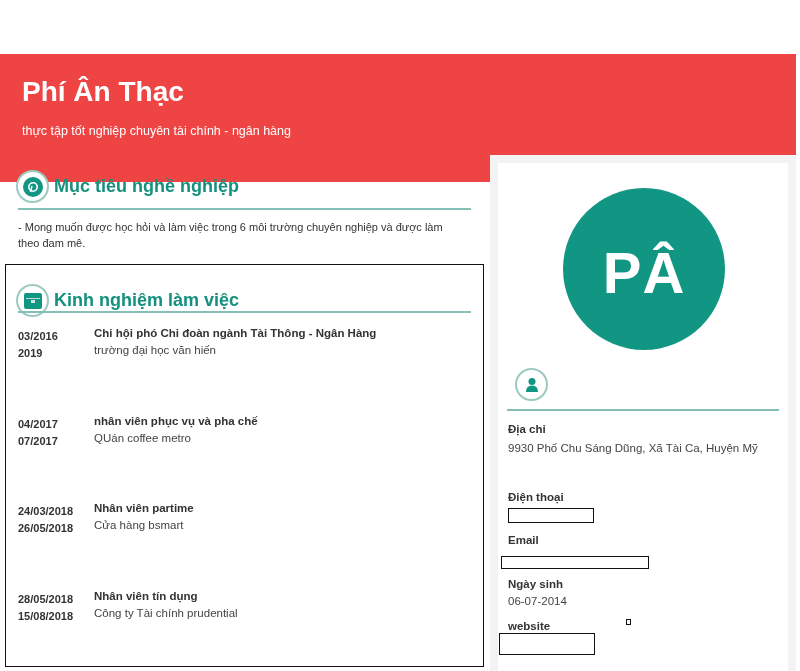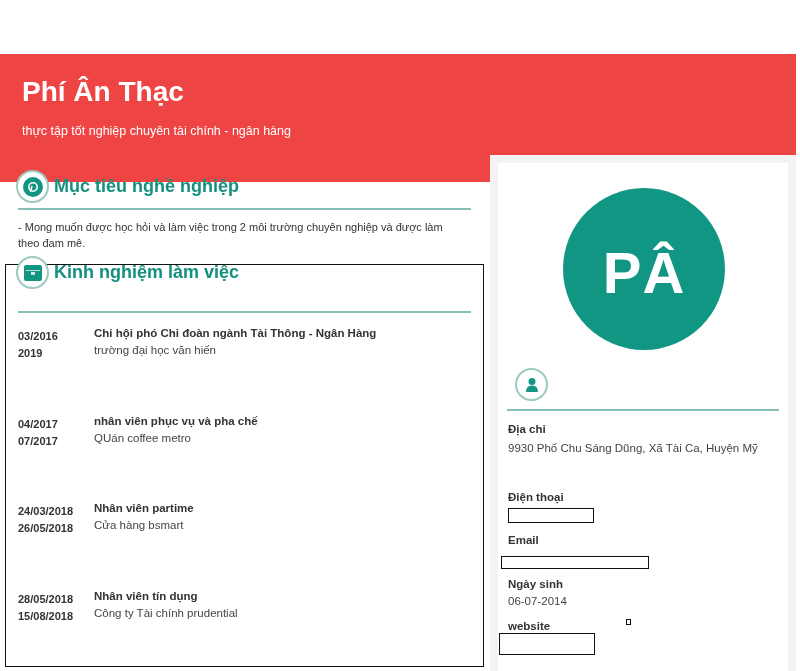--- a/index.html
+++ b/index.html
@@ -80,24 +80,24 @@
     <div class="icon-inner">
       <svg width="12" height="12" viewBox="0 0 12 12">
           <circle cx="6" cy="6" r="4.2" fill="none" stroke="#fff" stroke-width="1.6"></circle>
           <line x1="5" y1="5" x2="3.5" y2="11" stroke="#fff" stroke-width="1.4"></line>
         </svg>
     </div>
   </div>
   <div class="section-title">Mục tiêu nghề nghiệp</div>
 </div>
 <div class="rule" style="left:18px; top:208px; width:453px;"></div>
-<div class="objective-text">- Mong muốn được học hỏi và làm việc trong 2 môi trường chuyên nghiệp và được làm theo đam mê.</div>
+<div class="objective-text">- Mong muốn được học hỏi và làm việc trong 6 môi trường chuyên nghiệp và được làm theo đam mê.</div>
 
 <div class="exp-box"></div>
-<div class="section-head" style="left:16px; top:256px;">
+<div class="section-head" style="left:16px; top:284px;">
   <div class="icon-circle">
     <div style="width:18px;height:16px;background:#129684;border-radius:2px;position:relative;">
       <div style="position:absolute;left:2px;top:5px;width:14px;height:1px;background:#fff;opacity:0.7;"></div>
       <div style="position:absolute;left:7px;top:7px;width:4px;height:3px;background:#fff;opacity:0.8;"></div>
     </div>
   </div>
   <div class="section-title">Kinh nghiệm làm việc</div>
 </div>
 <div class="rule" style="left:18px; top:311px; width:453px;"></div>
 

